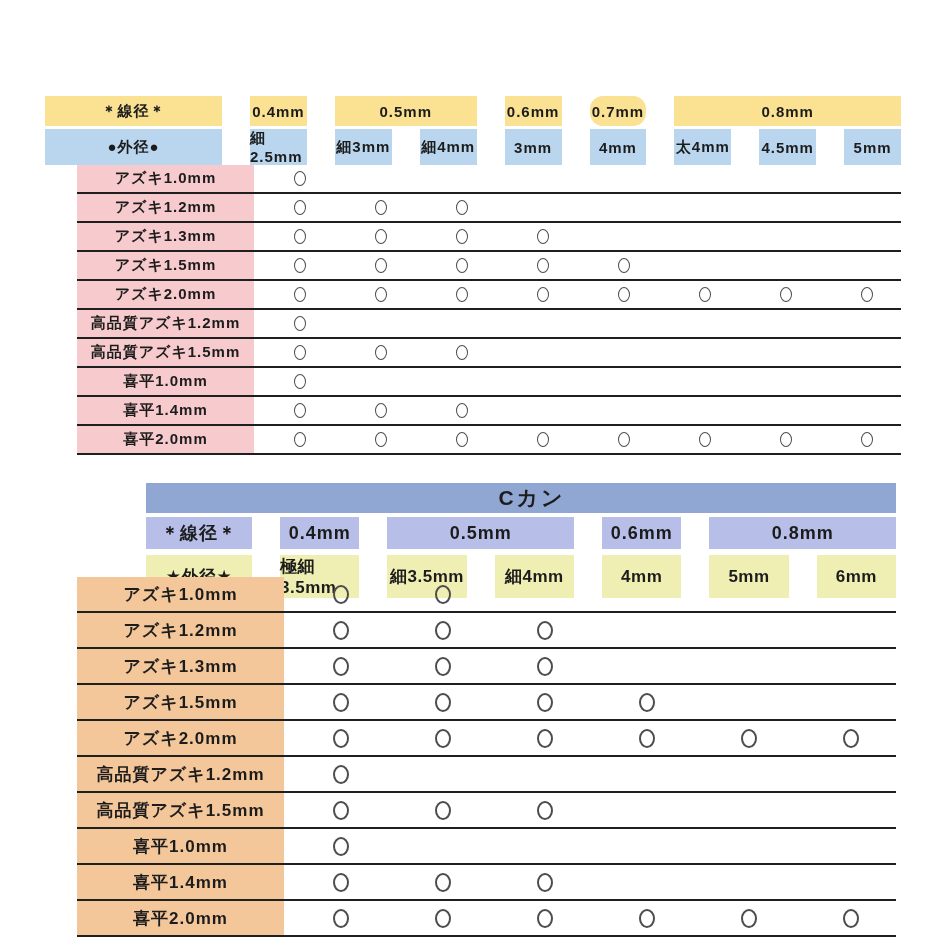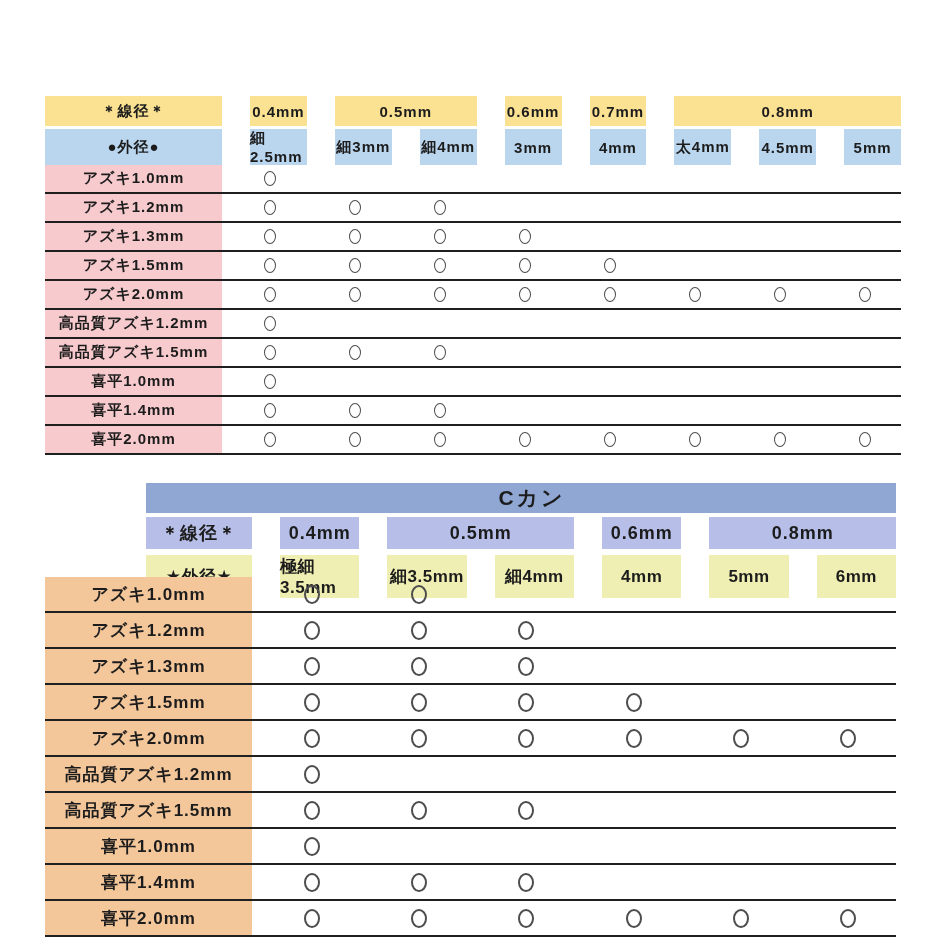--- a/index.html
+++ b/index.html
@@ -14,21 +14,21 @@
     font-size:38px;font-weight:bold;letter-spacing:1px;
     color:var(--title_text,#4c2d17);
     border-bottom:6px solid var(--underline,#70cfcf);
     line-height:1.25;white-space:nowrap;
   }
   
   section{position:absolute;}
   .banner{display:flex;align-items:center;justify-content:center;font-weight:bold;letter-spacing:3px;}
   .hrow{display:grid;column-gap:4px;gap:28px;}
   .cell{display:flex;align-items:center;justify-content:center;font-weight:bold;letter-spacing:1px;}
-  .tbody .row{display:grid;column-gap:12px;box-sizing:border-box;border-bottom:2px solid var(--grid_line,#1f1f1f);}
+  .tbody .row{display:grid;column-gap:12px;box-sizing:border-box;border-bottom:2px solid var(--grid_line,#1f1f1f);margin-left:32px;}
   .mark{display:inline-block;border-style:solid;border-color:var(--mark_stroke,#4d4d4d);border-radius:50%;box-sizing:border-box;}
   
   .t1{left:45px;top:96px;width:856px;}
   .t1 .banner{height:30px;background:var(--t1_green,#cbe3bf);font-size:19px;margin-bottom:3px;}
   .t1 .hrow{grid-template-columns:177px repeat(8,1fr);}
   .t1 .wire{height:30px;margin-bottom:3px;}
   .t1 .od{height:36px;}
   .t1 .wire .cell{background:var(--t1_yellow,#fbe192);font-size:15px;}
   .t1 .od .cell{background:var(--t1_blue,#b9d6ee);font-size:15px;}
   .t1 .tbody .row{grid-template-columns:177px repeat(8,1fr);height:29px;}
@@ -51,21 +51,21 @@
 
 <div class="page">
 
 
   <section class="t1">
     <div class="hrow wire">
       <div class="cell">＊線径＊</div>
     <div class="cell" style="grid-column: span 1;">0.4mm</div>
         <div class="cell" style="grid-column: span 2;">0.5mm</div>
         <div class="cell" style="grid-column: span 1;">0.6mm</div>
-        <div class="cell" style="grid-column: span 1;">0.7mm</div>
+        <div class="cell" style="grid-column: span 1; border-radius: 13px;">0.7mm</div>
         <div class="cell" style="grid-column: span 3;">0.8mm</div>
       </div>
     <div class="hrow od">
       <div class="cell">●外径●</div>
     <div class="cell">細2.5mm</div>
         <div class="cell">細3mm</div>
         <div class="cell">細4mm</div>
         <div class="cell">3mm</div>
         <div class="cell">4mm</div>
         <div class="cell">太4mm</div>

